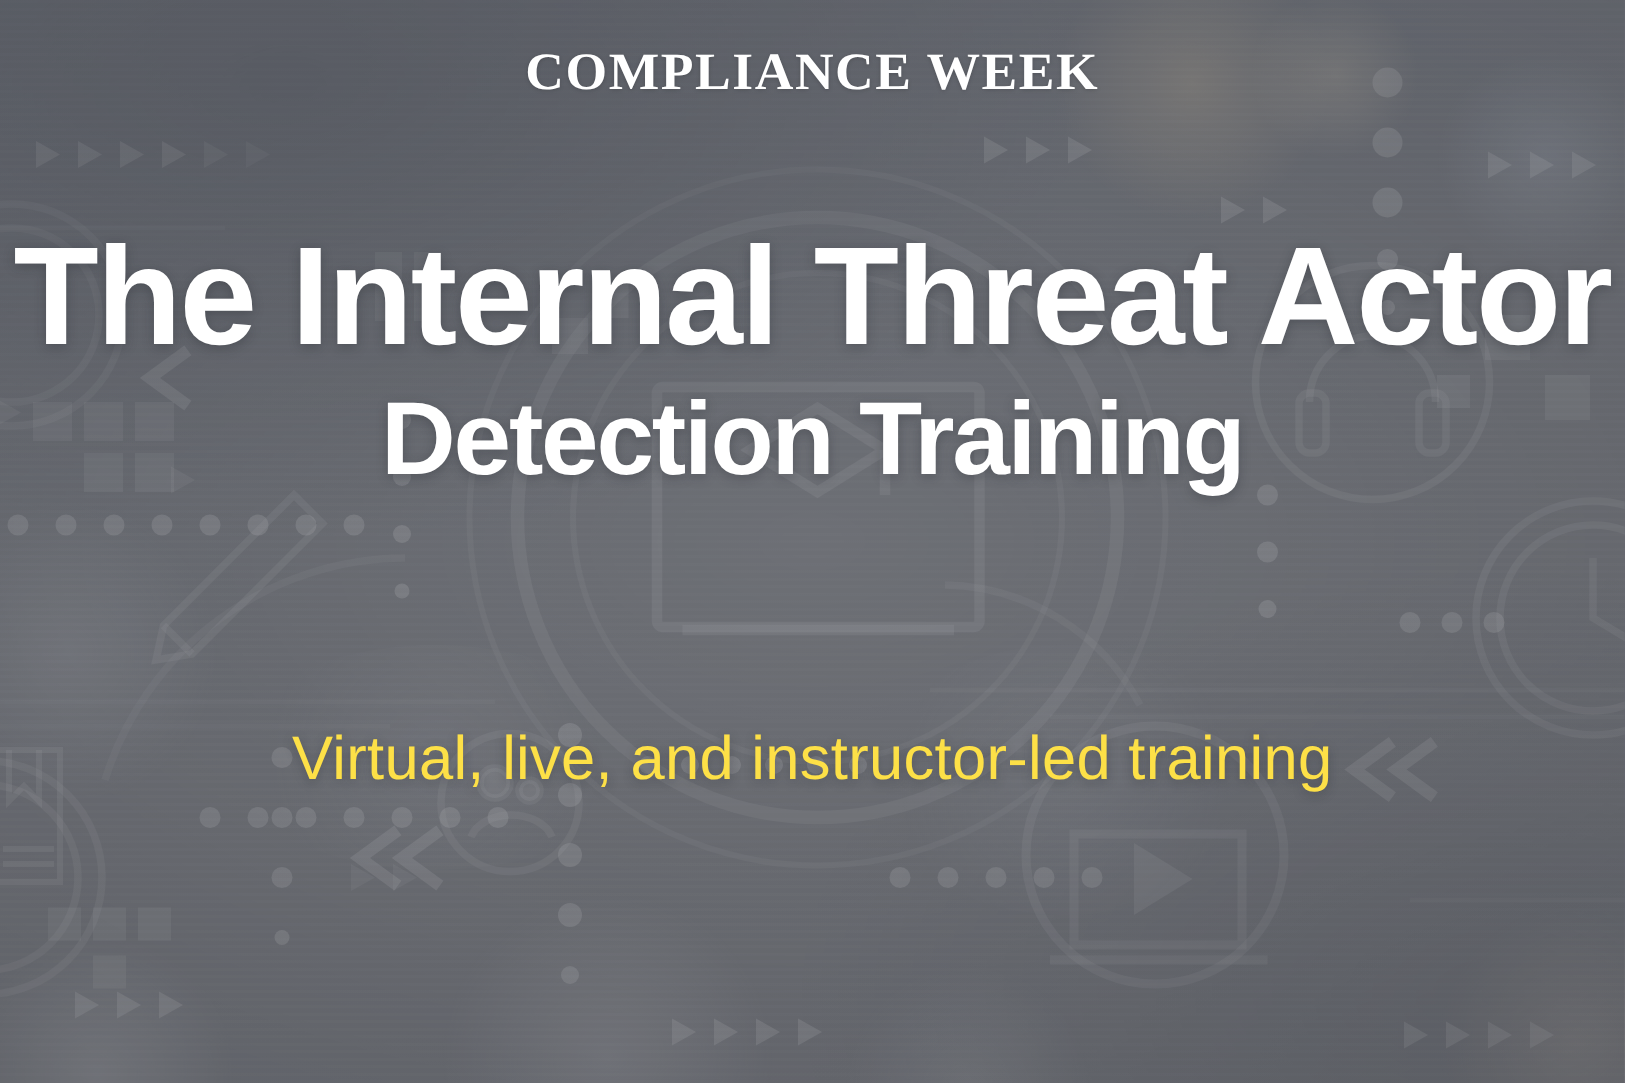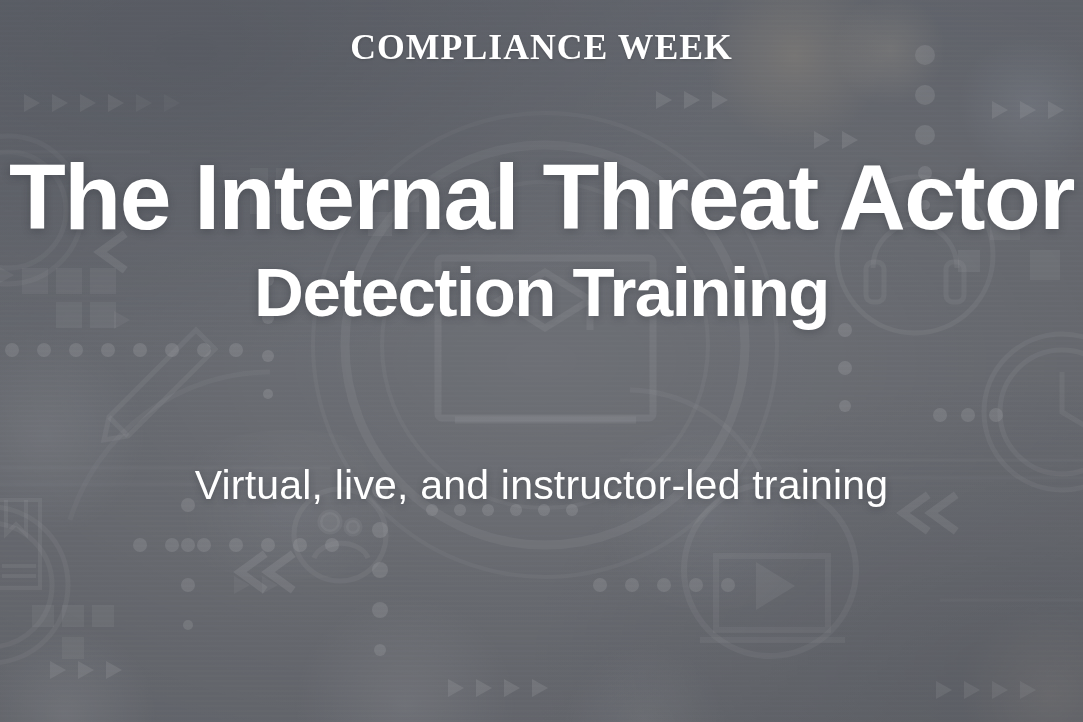--- a/index.html
+++ b/index.html
@@ -90,22 +90,22 @@
     line-height: 96px;
     letter-spacing: -1.5px;
     text-shadow: 0 2px 8px rgba(30,33,39,0.30);
   }
   #title .tline { display: block; white-space: nowrap; }
   #title .tline-1 { font-size: 93px; }
   #title .tline-2 { font-size: 93px; }
   #title .tline-3 { font-size: 69px; }
 
   #subtitle {
-    margin-top: 60px;
-    color: #ffffff;
+    margin-top: 80px;
+    color: #fde047;
     font-size: 41px;
     font-weight: 300;
     letter-spacing: 0.2px;
     line-height: 1.1;
     text-shadow: 0 2px 7px rgba(30,33,39,0.32);
   }
 
   #dateline {
     margin-top: 34px;
     color: #ffffff;

